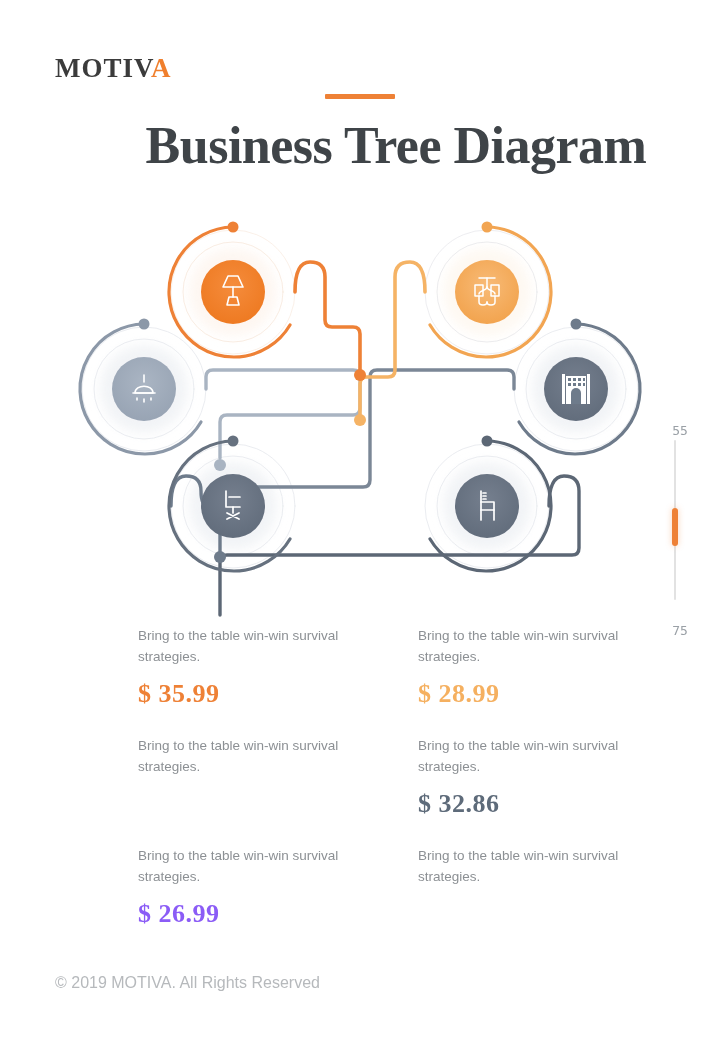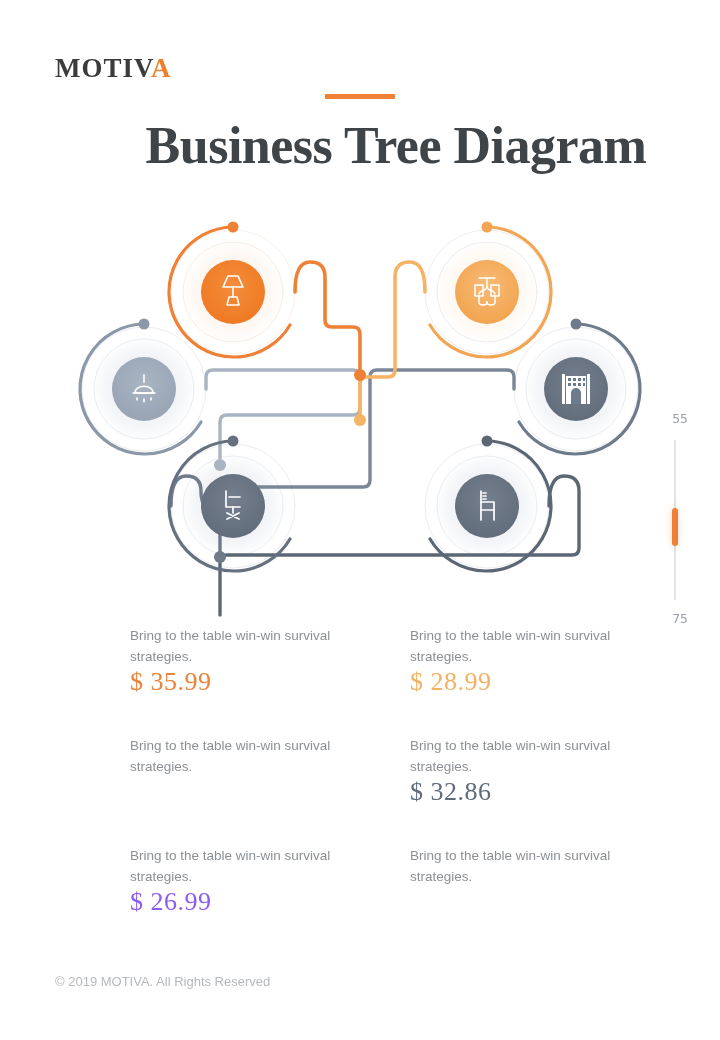--- a/index.html
+++ b/index.html
@@ -39,54 +39,54 @@
   .diagram svg{display:block;}
 
   
   .slider{position:absolute;left:672px;top:440px;width:6px;height:160px;}
   .slider-track{position:absolute;left:2px;top:0;width:2px;height:160px;background:#e2e2e2;border-radius:1px;}
   .slider-thumb{position:absolute;left:0;top:68px;width:6px;height:38px;background:#ee8136;border-radius:3px;
                 box-shadow:0 0 6px rgba(238,129,54,.35);}
   .slider-label{
     position:absolute;width:40px;text-align:center;
     font-family:"DejaVu Sans Mono", monospace;
-    font-size:13px;color:#9aa0a6;
+    font-size:13px;color:#9aa0a6;margin-top:12px;
   }
   .slider-label.top{left:660px;top:411px;}
   .slider-label.bottom{left:660px;top:611px;}
 
   
-  .items{position:absolute;left:4px;top:625px;width:676px;}
+  .items{position:absolute;left:12px;top:625px;width:676px;}
   .items-grid{
     display:grid;
     grid-template-columns:280px 280px;
     column-gap:0px;row-gap:0px;
     margin-left:126px;
   }
   .item{height:110px;}
   .item-desc{
     font-size:13.5px;line-height:21px;
     color:#8c9094;max-width:205px;
     font-family:"Liberation Sans", sans-serif;
   }
   .item-price{
-    margin-top:0;
+    margin-top:12px;
     font-family:"Liberation Serif", serif;
-    font-weight:normal;font-size:26px;letter-spacing:0.5px;
+    font-weight:bold;font-size:26px;letter-spacing:0.5px;
   }
   .c-orange{color:#ee8136;}
   .c-lorange{color:#f5b060;}
   .c-lslate{color:#a9b4c2;}
   .c-slate{color:#5e6b7a;}
   .c-dslate{color:#8b5cf6;}
 
   
   .footer{
     position:absolute;left:55px;top:974px;
-    font-size:13px;color:#b6b9bc;
+    font-size:16px;color:#b6b9bc;
     font-family:"Liberation Sans", sans-serif;
     white-space:nowrap;
   }
 </style>
 </head>
 <body>
 
 <div class="page">
 
   <div class="logo"><span>MOTIV</span><span class="accent">A</span></div>

